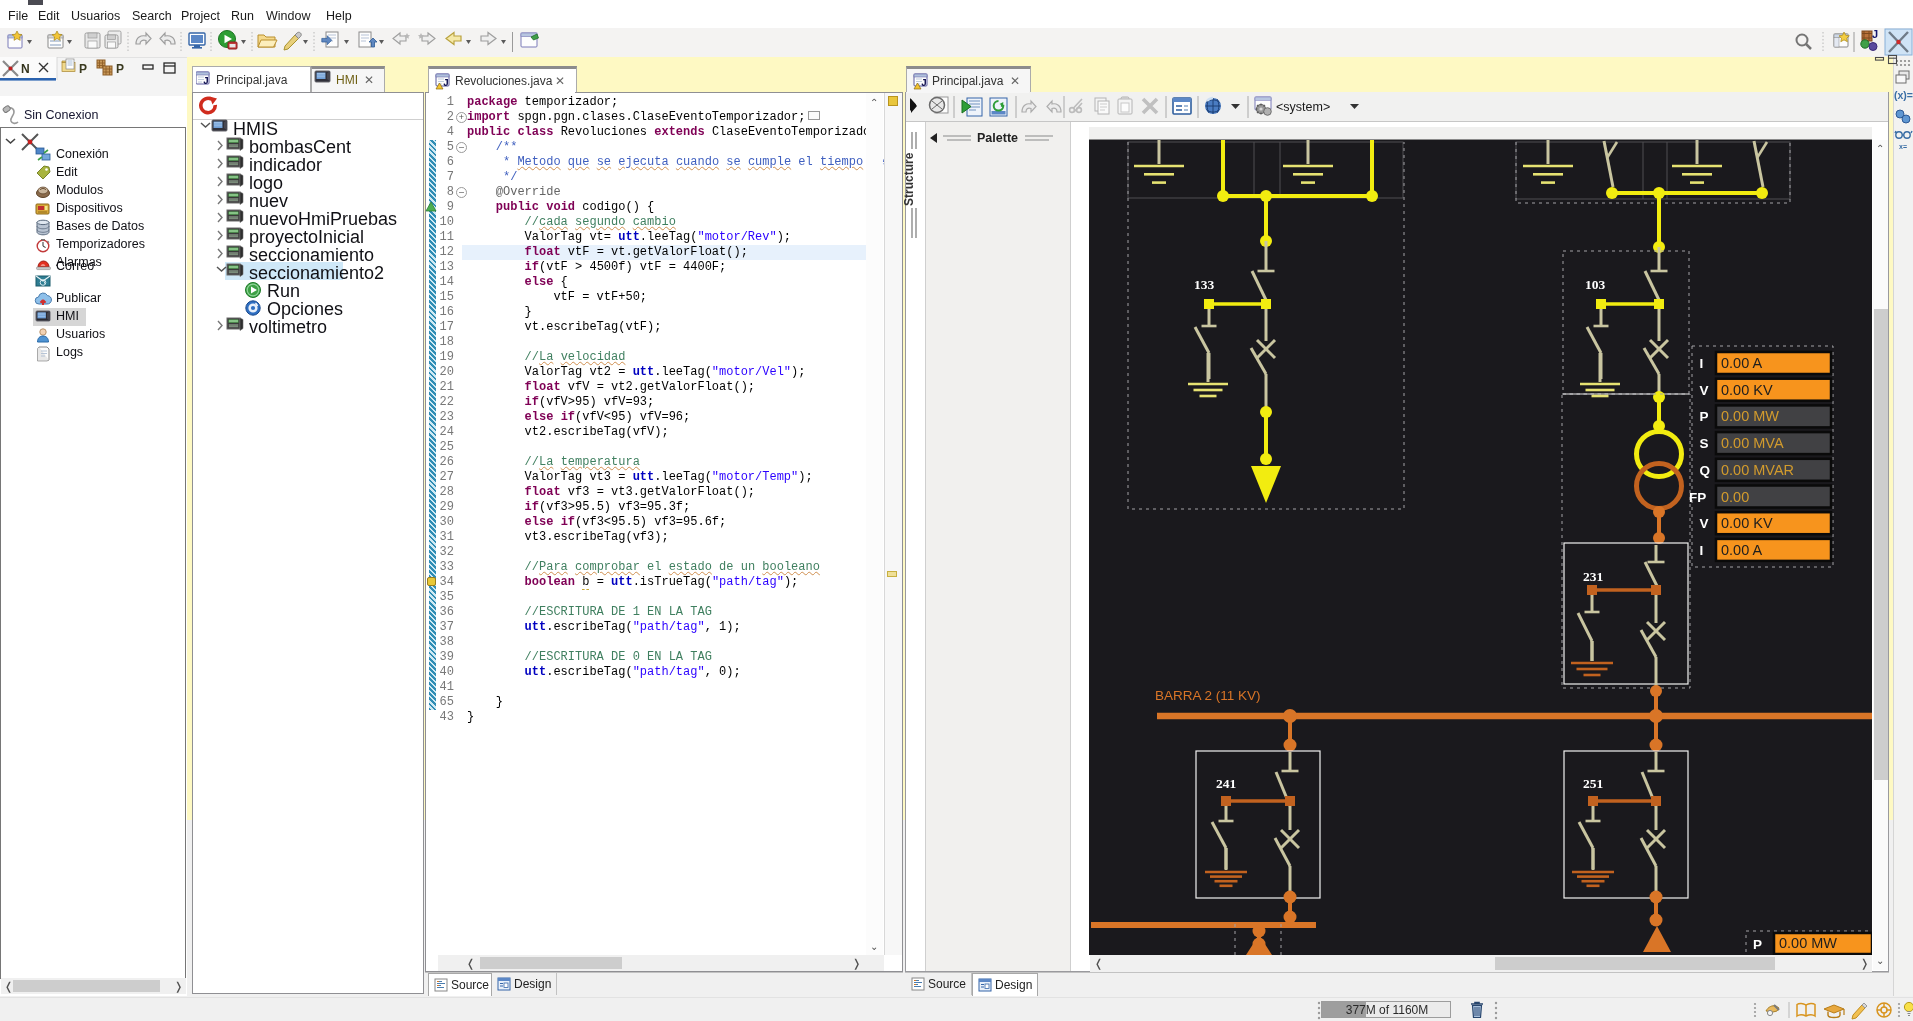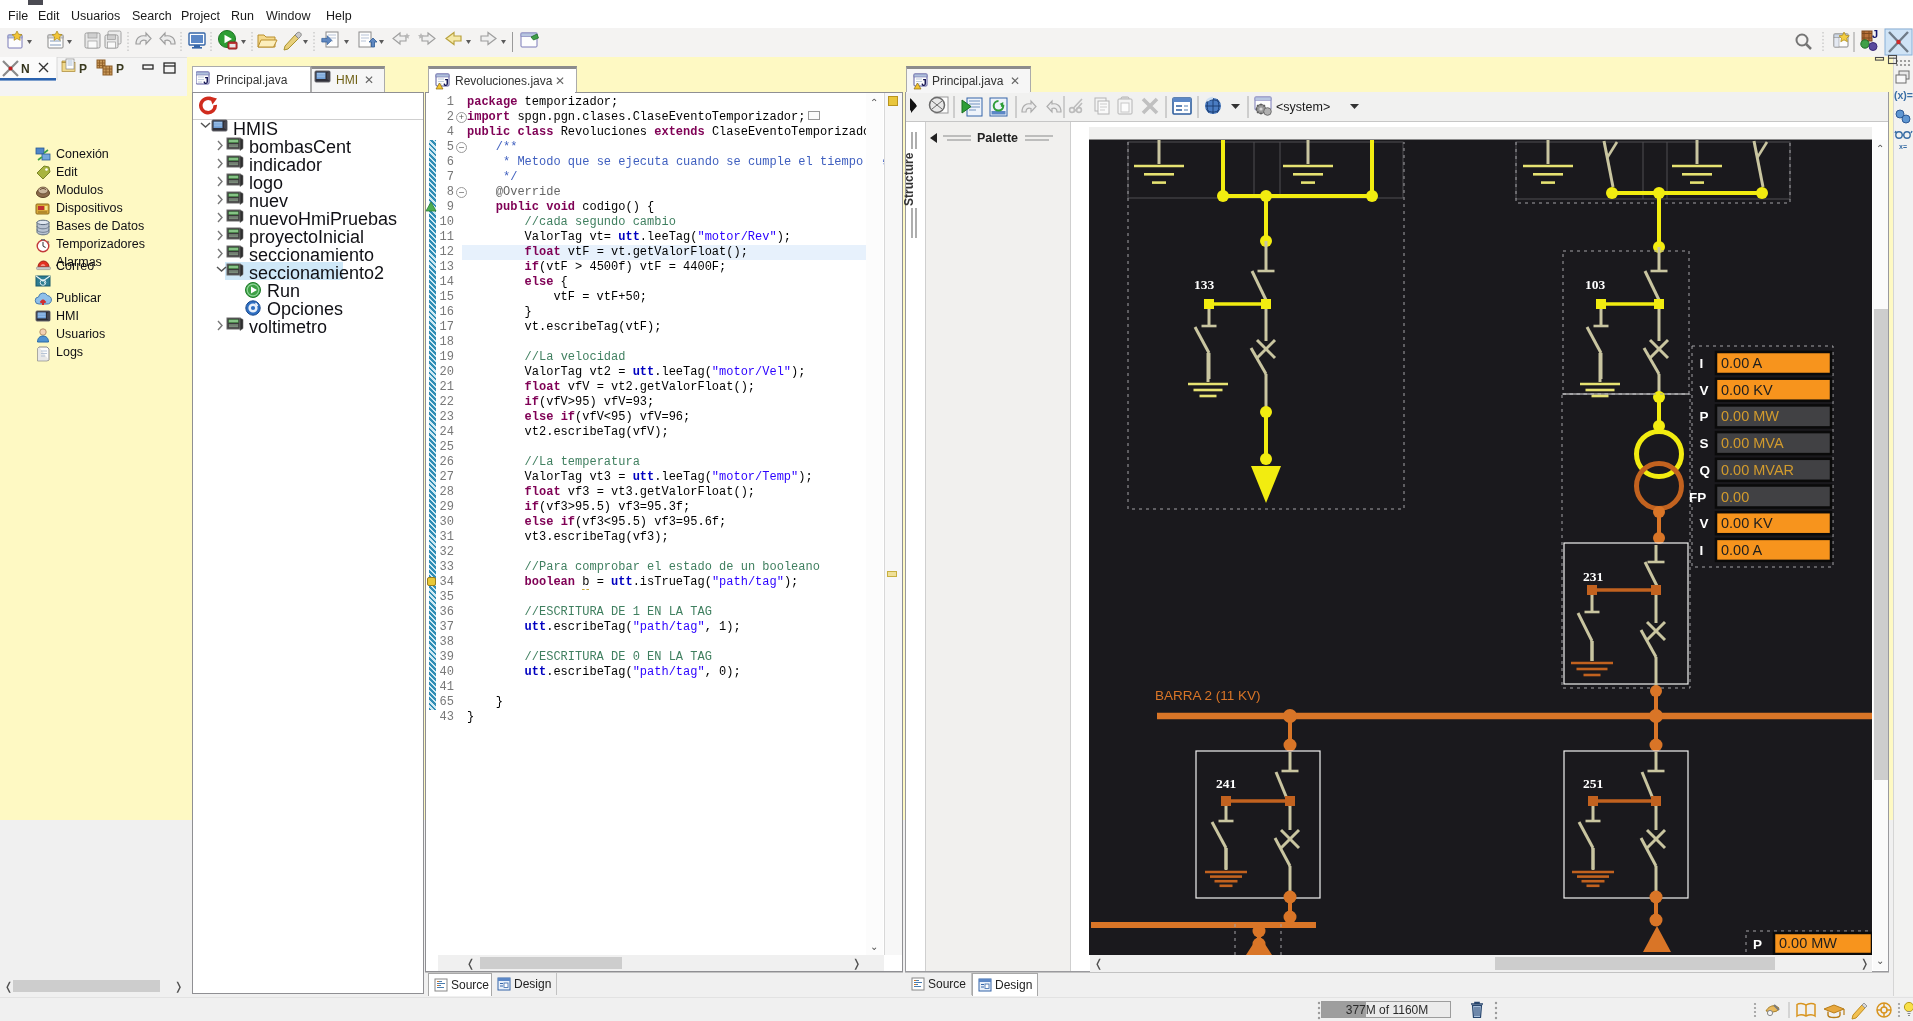--- a/index.html
+++ b/index.html
@@ -26,21 +26,21 @@
   font-family:"Liberation Mono", monospace; font-size:12px; line-height:15px;
   white-space:pre; }
 .ln { position:absolute; left:0px; width:29px; text-align:right; color:#787878; }
 .ct { position:absolute; left:42px; }
 .kw { color:#7f0055; font-weight:bold; }
 .cm { color:#3f7f5f; }
 .jd { color:#3f5fbf; }
 .st { color:#2a00ff; }
 .an { color:#646464; }
 .ut { color:#0000c0; font-weight:bold; }
-.wv { text-decoration-style:wavy;
+.wv { text-decoration:underline; text-decoration-style:wavy;
   text-decoration-color:#cf8e4e; text-decoration-thickness:1px; }
 .fold { position:absolute; left:456px; width:11px; height:11px; border:1px solid #9a9a9a;
   border-radius:6px; background:#fff; color:#555; font-size:9px; line-height:9px;
   text-align:center; }
 .foldbox { display:inline-block; width:12px; height:9px; border:1px solid #999;
   margin-left:3px; background:#fcfcfc; }
 
 .btab { position:absolute; height:23px; font-size:12px; color:#222; background:#f0f0f0; }
 .btabsel { background:#ffffff; border:1px solid #a8a8a8; border-bottom:none; }
 
@@ -225,20 +225,34 @@
           <rect x="103" y="9" width="9" height="9"></rect>
           <path d="M99.5 3v8M102.5 3v8M97 6h8M97 8.5h8M106 9v9M109.5 9v9M103 12h9M103 15h9" fill="none" stroke-width=".9"></path>
         </g>
       <text x="116" y="16" font-size="12" font-weight="bold" fill="#3a3a20">P</text>
       <rect x="143" y="8" width="10" height="4" fill="none" stroke="#2a2a2a" stroke-width="1.3"></rect>
       <rect x="164" y="6" width="11" height="10" fill="none" stroke="#2a2a2a" stroke-width="1.3"></rect>
       <line x1="164" y1="9" x2="175" y2="9" stroke="#2a2a2a" stroke-width="1.3"></line>
     </svg>
   </div>
 
+  <div id="sincon" class="abs" style="left:0;top:96px;width:187px;height:900px;background:#fff">
+    <svg class="abs" style="left:2px;top:8px" width="20" height="22" viewBox="0 0 20 22">
+      <path d="M3 6 C8 2 12 4 12 8 C12 12 8 13 9 17 C10 20 14 20 16 18" fill="none" stroke="#9a9a9a" stroke-width="1.6"></path>
+      <rect x="1" y="3" width="7" height="5" rx="2" fill="#b8b8b8" stroke="#777" transform="rotate(-35 4 5)"></rect>
+    </svg>
+    <div class="abs" style="left:24px;top:12px;font-size:12.5px;color:#14142e">Sin Conexion</div>
+    <div class="abs" style="left:0;top:31px;width:186px;height:852px;border:1px solid #767676;background:#fff"></div>
+    <svg class="abs" style="left:4px;top:36px" width="36" height="20" viewBox="0 0 36 20">
+      <path d="M2 7l4.5 4L11 7" fill="none" stroke="#444" stroke-width="1.6"></path>
+      <path d="M18 2L34 18M34 2L18 18" stroke="#555" stroke-width="2"></path>
+      <circle cx="26" cy="10" r="2.4" fill="#c81e1e"></circle>
+    </svg>
+    <div class="abs" style="left:33px;top:212px;width:53px;height:18px;background:#d6d6d6"></div>
+  </div>
   <svg id="sctree" class="abs" style="left:0;top:96px" width="187" height="290" viewBox="0 0 187 290">
     <g transform="translate(36,52)">
         <rect x="0" y="0" width="8" height="6" fill="#4f86c8" stroke="#2a5a94" stroke-width=".8"></rect>
         <rect x="6" y="6" width="8" height="6" fill="#76a8dc" stroke="#2a5a94" stroke-width=".8"></rect>
         <path d="M12 2l-4 3M2 12l4-3" stroke="#3fa048" stroke-width="1.6"></path>
       </g>
     <g transform="translate(36,70)">
         <path d="M1 7L8 0l5 1 1 5-7 7z" fill="#a8b43f" stroke="#6e7a1e" stroke-width=".9"></path>
         <circle cx="10.5" cy="3.5" r="1.3" fill="#fff"></circle>
       </g>

